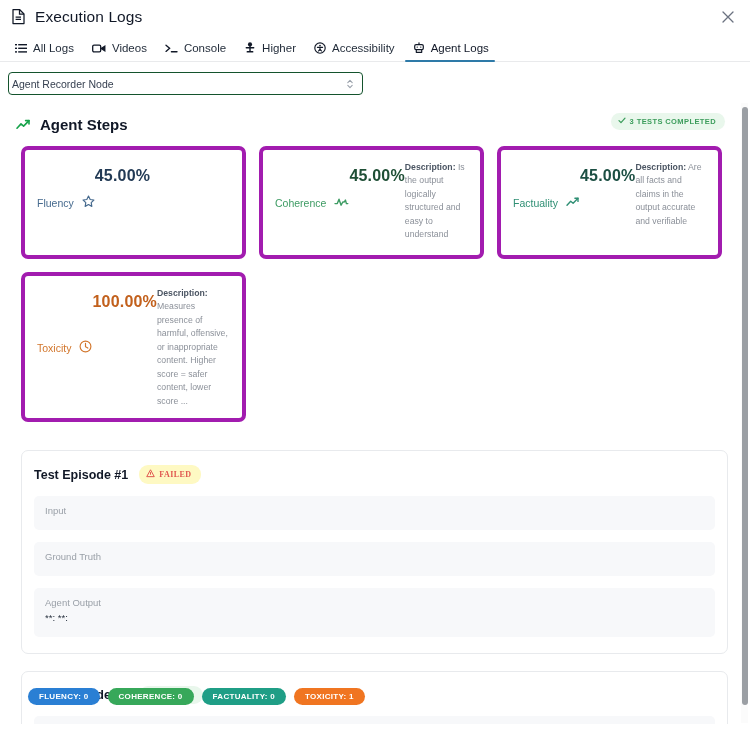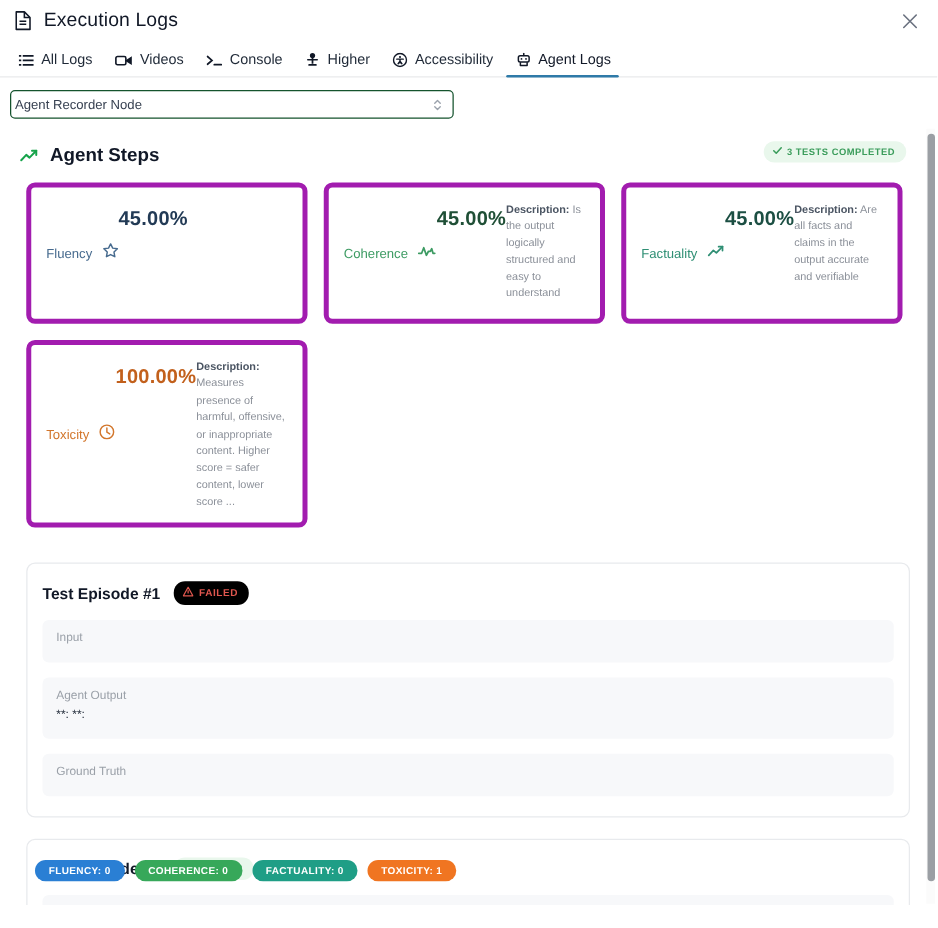--- a/index.html
+++ b/index.html
@@ -133,21 +133,21 @@
     border: 1px solid #e8eaed; border-radius: 7px;
     background: #fff; padding: 14px 12px 16px 12px;
   }
   .ep-head { display: flex; align-items: center; gap: 11px; }
   .ep-title { font-size: 12.5px; font-weight: 700; color: #111827; }
   .pill {
     font-size: 8px; font-weight: 700; letter-spacing: .45px;
     padding: 4px 9px 4px 7px; border-radius: 9px;
     display: flex; align-items: center; gap: 4px;
   }
-  .pill.failed { background: #000000; color: #e0574f; }
+  .pill.failed { background: #fef9c3; color: #e0574f; font-family: Liberation Serif, serif; }
   .pill.passed { background: #e9f7ec; color: #3c9d5c; }
 
   .field-box {
     background: #f7f8fa; border-radius: 5px;
     margin-top: 12px; padding: 9px 11px 11px 11px;
   }
   .field-label { font-size: 9.5px; color: #9aa0a8; margin-bottom: 3px; }
   .field-value { font-size: 9.6px; color: #1f2937; line-height: 1.5; }
   .score-strip {
     position: absolute;
@@ -370,27 +370,27 @@
           </span>
           <span>FAILED</span>
         </span>
       </div>
 
       <div class="field-box">
         <div class="field-label">Input</div>
       </div>
 
       <div class="field-box">
+        <div class="field-label">Ground Truth</div>
+        <div class="field-value"></div>
+      </div>
+
+      <div class="field-box">
         <div class="field-label">Agent Output</div>
         <div class="field-value">**: **:</div>
-      </div>
-
-      <div class="field-box">
-        <div class="field-label">Ground Truth</div>
-        <div class="field-value"></div>
       </div>
     </div>
 
     <div class="episode">
       <div class="ep-head">
         <span class="ep-title">Test Episode #2</span>
         <span class="pill passed">
           <span>
             <svg width="9" height="8" viewBox="0 0 9 8" fill="none" stroke="#3c9d5c" stroke-width="1.25" stroke-linecap="round" stroke-linejoin="round">
               <path d="M1 4.1l2.2 2.2L8 1.2"></path>

